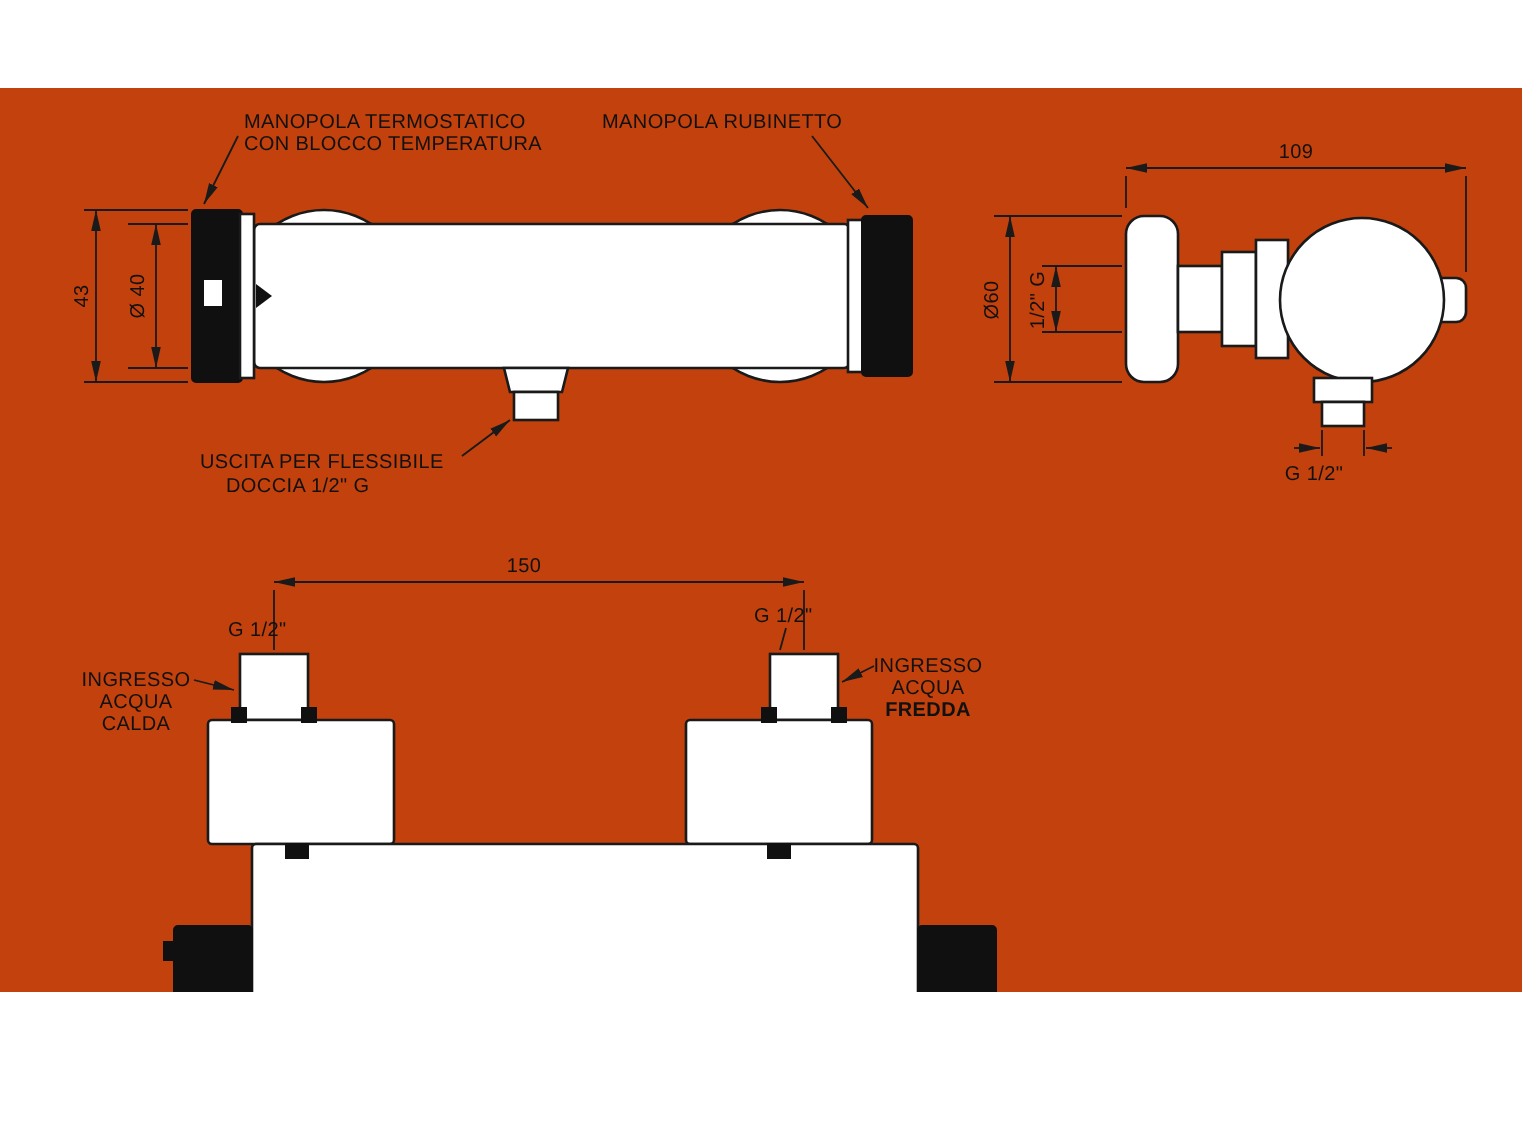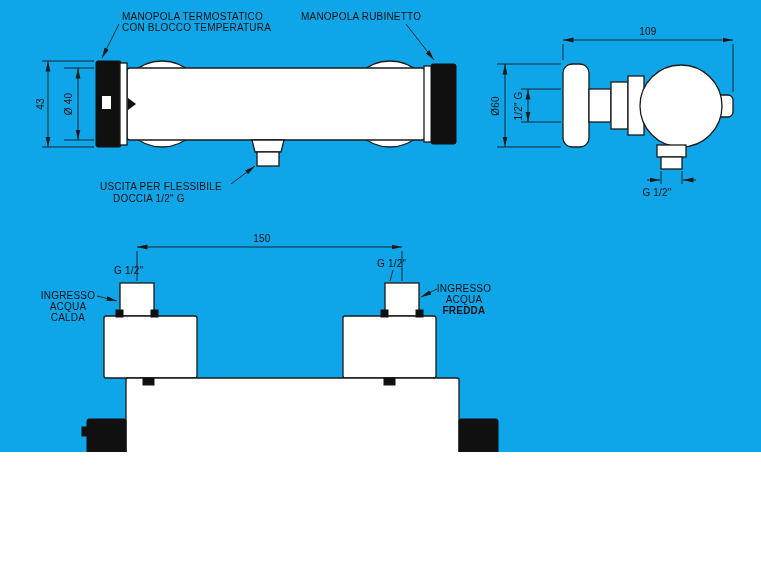--- a/index.html
+++ b/index.html
@@ -1,17 +1,17 @@
 <!DOCTYPE html>
 <html><head>
 <meta charset="utf-8">
 <title>Technical Drawing</title>
 <style>
   html,body { margin:0; padding:0; background:#ffffff; }
-  .canvas { position:relative; width:761px; height:452px; background:#0ea5e9; overflow:hidden; }
+  .canvas { position:relative; width:761px; height:452px; background:#c2410c; overflow:hidden;margin-top:44px; }
   svg { font-family:"Liberation Sans", sans-serif; display:block; }
   .s  { fill:#ffffff; stroke:#1a1a1a; stroke-width:1.3; }   
   .sb { fill:#101010; stroke:#101010; stroke-width:1;  }    
   .d  { stroke:#1a1a1a; stroke-width:0.9; fill:none;   }    
   .t  { fill:#111111; font-size:10px; letter-spacing:0.2px; }
   .tm { text-anchor:middle; }
   .b  { font-weight:bold; }
 </style>
 </head>
 <body>

